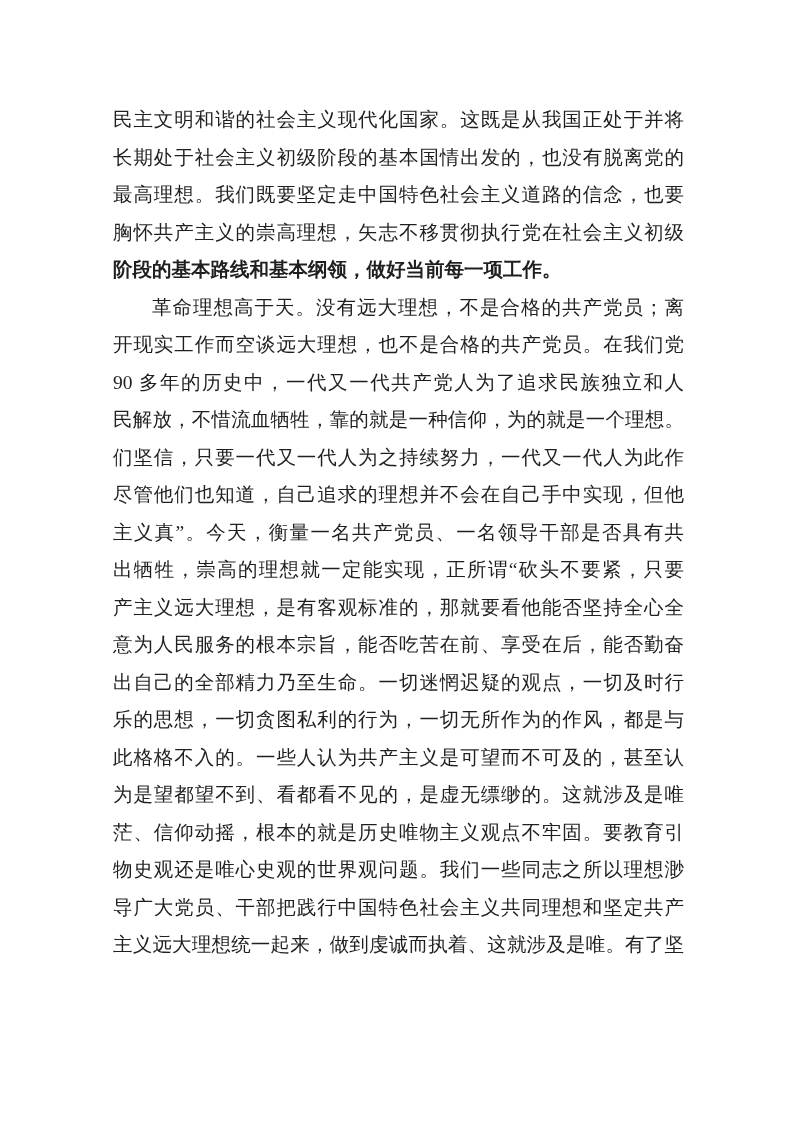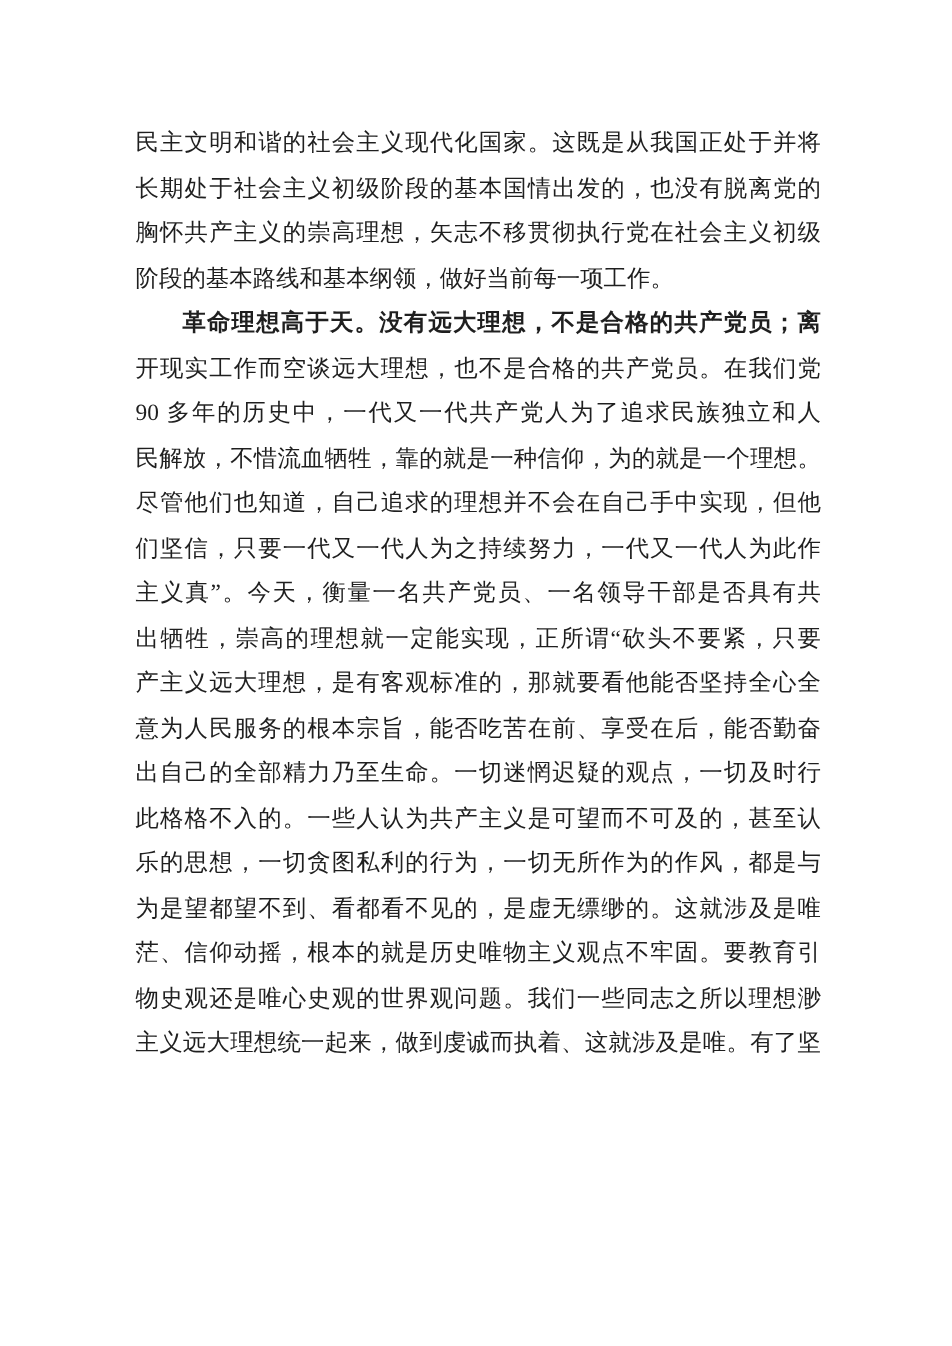--- a/index.html
+++ b/index.html
@@ -32,50 +32,52 @@
     margin: 0;
   }
   .text-line {
     height: 37.5px;
     white-space: normal;
     text-align: justify;
     text-align-last: justify;
   }
   .text-line.indent {
     text-indent: 2em;
-    font-weight: bold;
   }
   .text-line.para-last {
     text-align-last: left;
+    font-weight: bold;
   }
 </style>
 </head>
 <body>
 
 <div class="page" style="background: rgb(255, 255, 255);">
   <div class="text-block" style="color: rgb(31, 31, 31);">
       <div class="paragraph">
         <div class="text-line">民主文明和谐的社会主义现代化国家。这既是从我国正处于并将</div>
         <div class="text-line">长期处于社会主义初级阶段的基本国情出发的，也没有脱离党的</div>
+        <div class="text-line">最高理想。我们既要坚定走中国特色社会主义道路的信念，也要</div>
         <div class="text-line">胸怀共产主义的崇高理想，矢志不移贯彻执行党在社会主义初级</div>
         <div class="text-line para-last">阶段的基本路线和基本纲领，做好当前每一项工作。</div>
       </div>
       <div class="paragraph">
         <div class="text-line indent">革命理想高于天。没有远大理想，不是合格的共产党员；离</div>
         <div class="text-line">开现实工作而空谈远大理想，也不是合格的共产党员。在我们党</div>
         <div class="text-line">90 多年的历史中，一代又一代共产党人为了追求民族独立和人</div>
         <div class="text-line">民解放，不惜流血牺牲，靠的就是一种信仰，为的就是一个理想。</div>
+        <div class="text-line">们坚信，只要一代又一代人为之持续努力，一代又一代人为此作</div>
         <div class="text-line">尽管他们也知道，自己追求的理想并不会在自己手中实现，但他</div>
-        <div class="text-line">们坚信，只要一代又一代人为之持续努力，一代又一代人为此作</div>
         <div class="text-line">主义真”。今天，衡量一名共产党员、一名领导干部是否具有共</div>
         <div class="text-line">出牺牲，崇高的理想就一定能实现，正所谓“砍头不要紧，只要</div>
         <div class="text-line">产主义远大理想，是有客观标准的，那就要看他能否坚持全心全</div>
         <div class="text-line">意为人民服务的根本宗旨，能否吃苦在前、享受在后，能否勤奋</div>
         <div class="text-line">出自己的全部精力乃至生命。一切迷惘迟疑的观点，一切及时行</div>
+        <div class="text-line">乐的思想，一切贪图私利的行为，一切无所作为的作风，都是与</div>
         <div class="text-line">此格格不入的。一些人认为共产主义是可望而不可及的，甚至认</div>
-        <div class="text-line">乐的思想，一切贪图私利的行为，一切无所作为的作风，都是与</div>
         <div class="text-line">为是望都望不到、看都看不见的，是虚无缥缈的。这就涉及是唯</div>
         <div class="text-line">茫、信仰动摇，根本的就是历史唯物主义观点不牢固。要教育引</div>
         <div class="text-line">物史观还是唯心史观的世界观问题。我们一些同志之所以理想渺</div>
+        <div class="text-line">导广大党员、干部把践行中国特色社会主义共同理想和坚定共产</div>
         <div class="text-line">主义远大理想统一起来，做到虔诚而执着、这就涉及是唯。有了坚</div>
       </div>
     </div>
 </div>
 
 </body></html>

